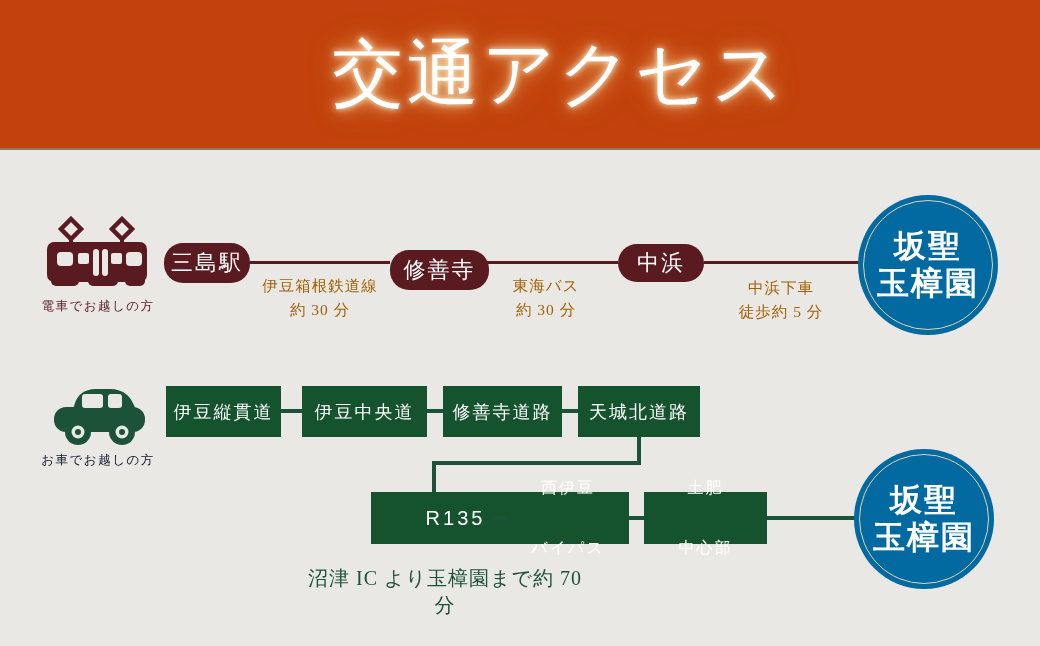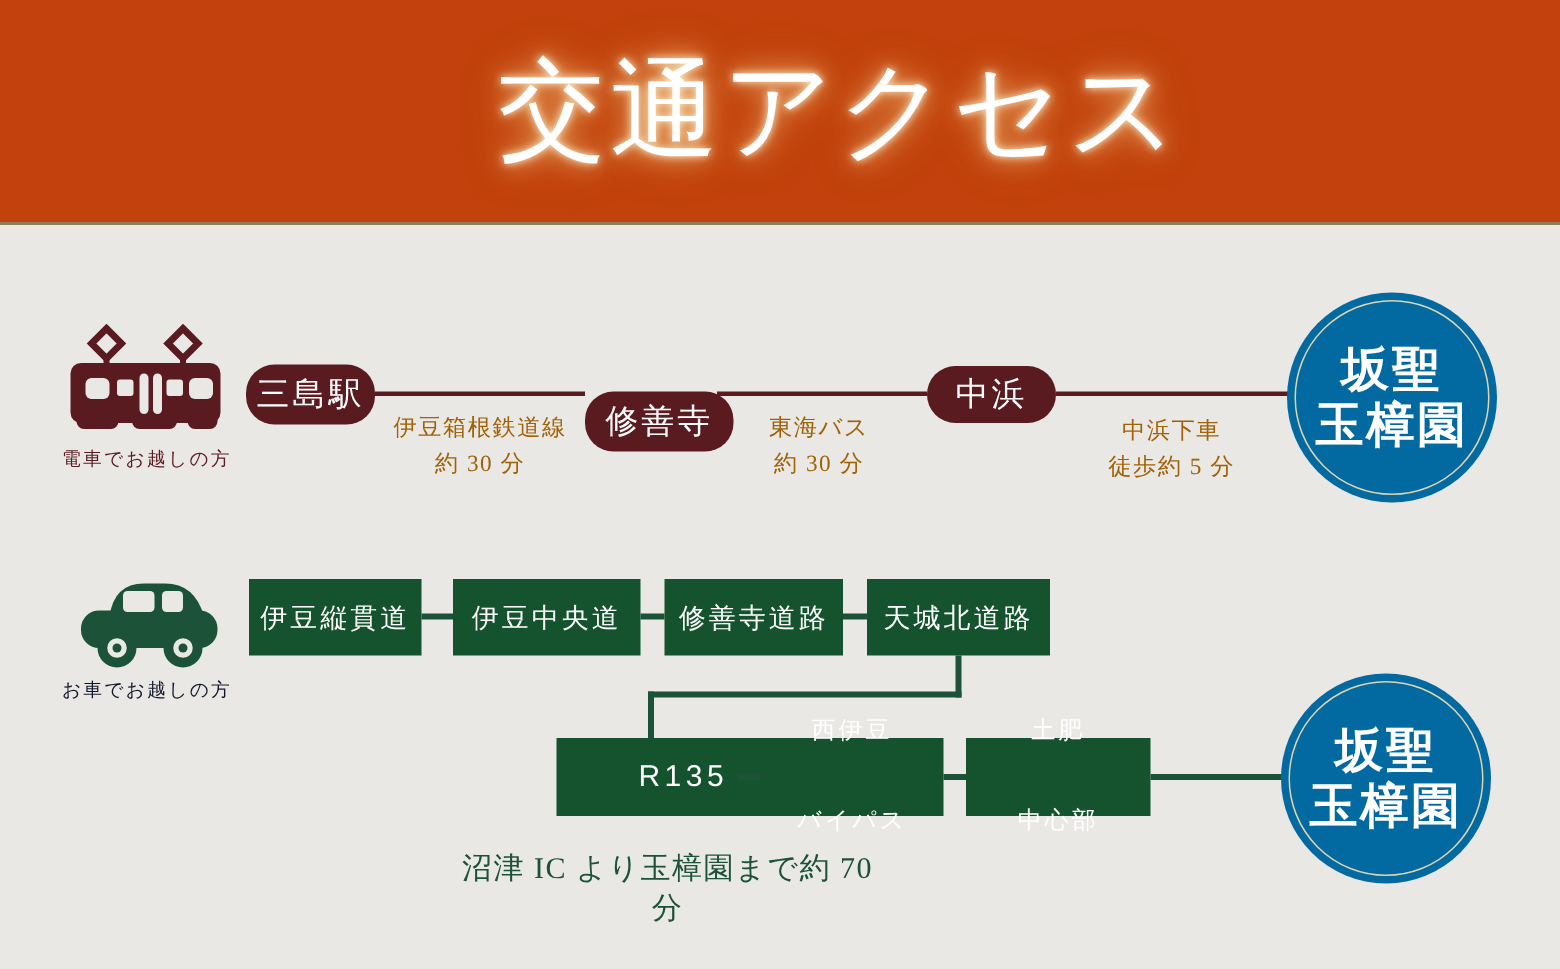--- a/index.html
+++ b/index.html
@@ -82,21 +82,21 @@
     <rect x="66" y="37" width="11" height="11" rx="2" fill="#e9e8e5"></rect>
     <rect x="81" y="36" width="16" height="14" rx="4" fill="#e9e8e5"></rect>
   </svg>
   <div class="caption train" style="left:33px;top:298px;width:130px;">電車でお越しの方</div>
 
   <div class="rline" style="left:250px;top:261px;width:140px;"></div>
   <div class="rline" style="left:478px;top:261px;width:140px;"></div>
   <div class="rline" style="left:704px;top:261px;width:158px;"></div>
 
   <div class="mbox" style="left:164px;top:243px;width:86px;height:40px;">三島駅</div>
-  <div class="mbox" style="left:390px;top:261px;width:99px;height:40px;">修善寺</div>
+  <div class="mbox" style="left:390px;top:250px;width:99px;height:40px;">修善寺</div>
   <div class="mbox" style="left:618px;top:244px;width:86px;height:38px;">中浜</div>
 
   <div class="seglabel" style="left:240px;top:274px;width:160px;">
     <span>伊豆箱根鉄道線</span><br>
     <span>約 30 分</span>
   </div>
   <div class="seglabel" style="left:466px;top:274px;width:160px;">
     <span>東海バス</span><br>
     <span>約 30 分</span>
   </div>

